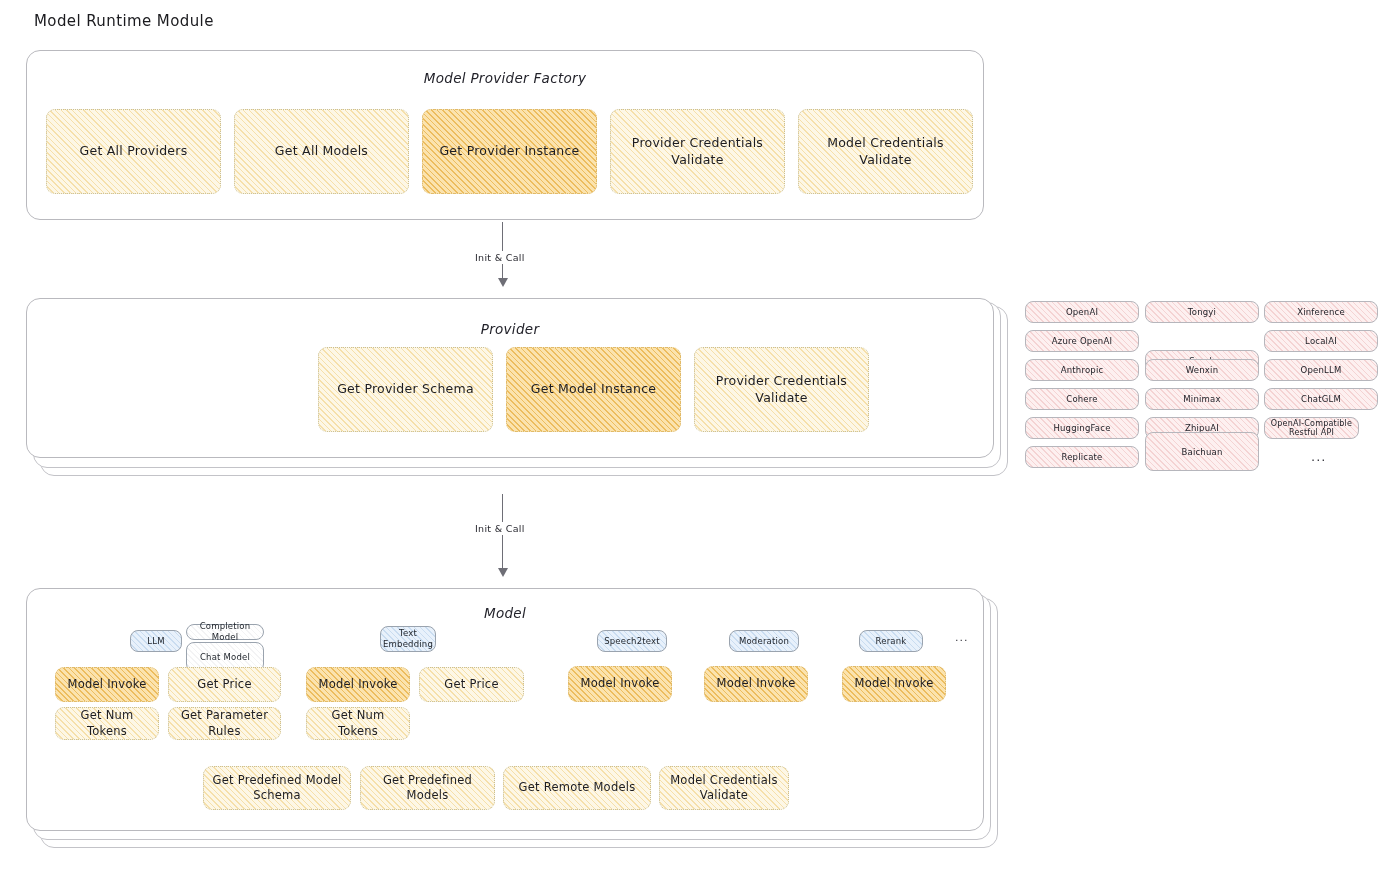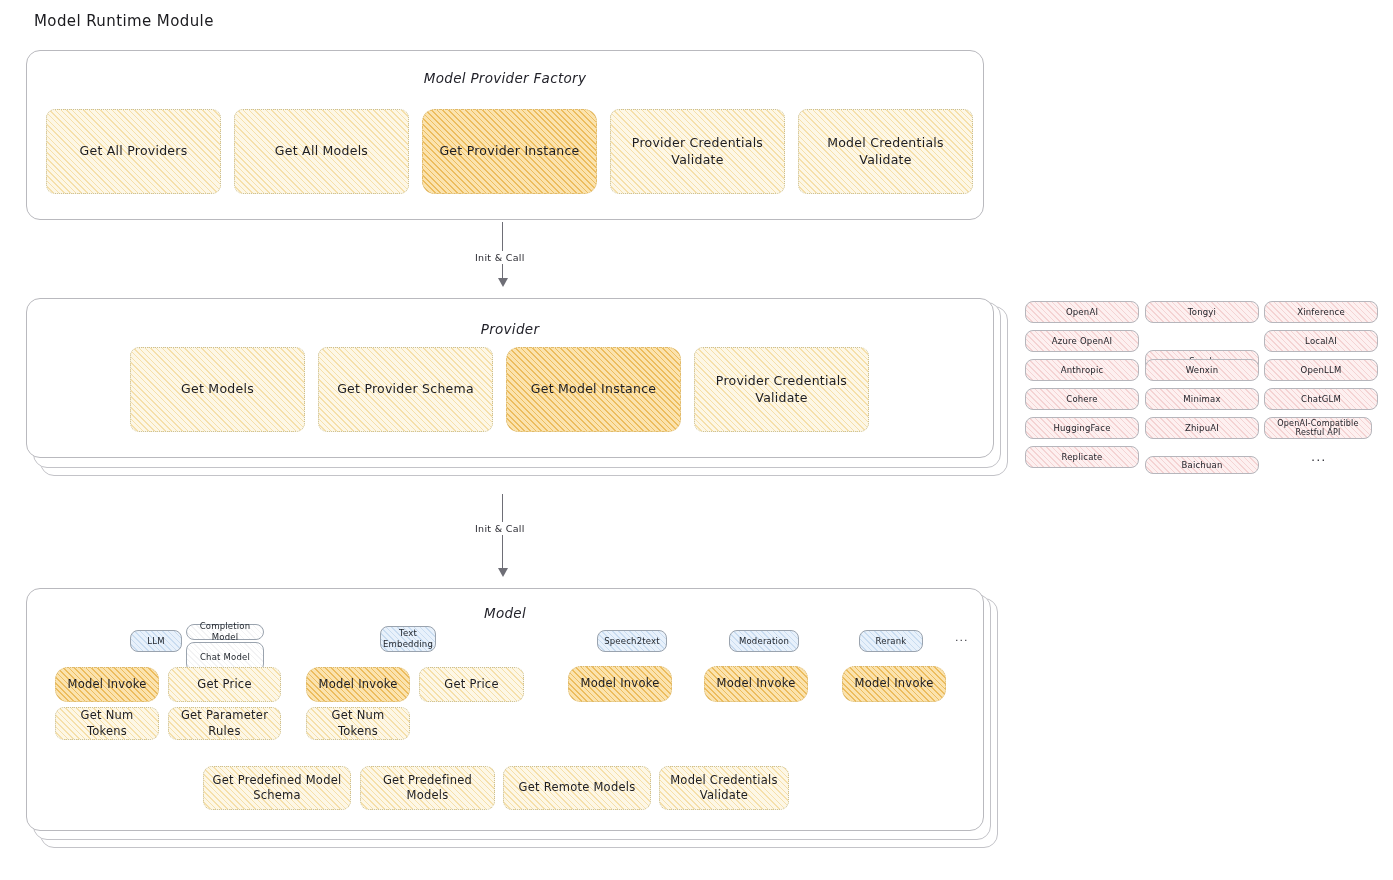--- a/index.html
+++ b/index.html
@@ -73,21 +73,20 @@
   }
   .node.hl {
     border-color: #d9b870;
     background-color: #fbe3ae;
     background-image:
       repeating-linear-gradient(45deg,
         rgba(228,168,50,.65) 0px,
         rgba(228,168,50,.65) 1.2px,
         rgba(255,255,255,0) 1.2px,
         rgba(255,255,255,0) 4px);
-    border-radius: 13px;
   }
   .node.small { font-size: 11.5px; }
 
   
   .chip {
     position: absolute;
     box-sizing: border-box;
     border: 1.1px solid #b6b6bc;
     border-radius: 8px;
     display: flex;
@@ -189,21 +188,20 @@
 
 <div class="arrow-line" style="left:502px; top:222px; height:60px;"></div>
 <div class="arrow-head" style="left:498px; top:278px;"></div>
 <div class="arrow-label" style="left:470px; top:251px;">Init &amp; Call</div>
 
 <div class="stack-layer" style="left:40px; top:306px; width:968px; height:170px;"></div>
 <div class="stack-layer" style="left:33px; top:302px; width:968px; height:166px;"></div>
 <div class="sketch-card" style="left:26px; top:298px; width:968px; height:160px;">
   <div class="card-title" style="top:22px;">Provider</div>
 
-  <div class="node" style="left:103px; top:48px; width:175px; height:85px;">Get Models</div>
 
   <div class="node" style="left:291px; top:48px; width:175px; height:85px;">Get Provider Schema</div>
 
   <div class="node hl" style="left:479px; top:48px; width:175px; height:85px;">Get Model Instance</div>
 
   <div class="node" style="left:667px; top:48px; width:175px; height:85px;">Provider Credentials Validate</div>
 </div>
 
 <div style="position:absolute; left:0; top:0;">
 
@@ -212,27 +210,27 @@
   <div class="chip" style="left:1025px; top:359px; width:114px; height:22px;">Anthropic</div>
   <div class="chip" style="left:1025px; top:388px; width:114px; height:22px;">Cohere</div>
   <div class="chip" style="left:1025px; top:417px; width:114px; height:22px;">HuggingFace</div>
   <div class="chip" style="left:1025px; top:446px; width:114px; height:22px;">Replicate</div>
 
   <div class="chip" style="left:1145px; top:301px; width:114px; height:22px;">Tongyi</div>
   <div class="chip" style="left:1145px; top:330px; width:114px; height:22px;margin-top:20px;">Spark</div>
   <div class="chip" style="left:1145px; top:359px; width:114px; height:22px;">Wenxin</div>
   <div class="chip" style="left:1145px; top:388px; width:114px; height:22px;">Minimax</div>
   <div class="chip" style="left:1145px; top:417px; width:114px; height:22px;">ZhipuAI</div>
-  <div class="chip" style="left:1145px; top:456px; width:114px; height:18px;">Baichuan</div>
+  <div class="chip" style="left:1145px; top:432px; width:114px; height:39px;">Baichuan</div>
 
   <div class="chip" style="left:1264px; top:301px; width:114px; height:22px;">Xinference</div>
   <div class="chip" style="left:1264px; top:330px; width:114px; height:22px;">LocalAI</div>
   <div class="chip" style="left:1264px; top:359px; width:114px; height:22px;">OpenLLM</div>
   <div class="chip" style="left:1264px; top:388px; width:114px; height:22px;">ChatGLM</div>
-  <div class="chip" style="left:1264px; top:417px; width:108px; height:22px; font-size:8px;">OpenAI-Compatible Restful API</div>
+  <div class="chip" style="left:1264px; top:417px; width:95px; height:22px; font-size:8px;">OpenAI-Compatible Restful API</div>
   <div class="ellipsis" style="left:1311px; top:449px;">...</div>
 </div>
 
 <div class="arrow-line" style="left:502px; top:494px; height:78px;"></div>
 <div class="arrow-head" style="left:498px; top:568px;"></div>
 <div class="arrow-label" style="left:470px; top:522px;">Init &amp; Call</div>
 
 <div class="stack-layer" style="left:40px; top:598px; width:958px; height:250px;"></div>
 <div class="stack-layer" style="left:33px; top:594px; width:958px; height:246px;"></div>
 <div class="sketch-card" style="left:26px; top:588px; width:958px; height:243px;">

